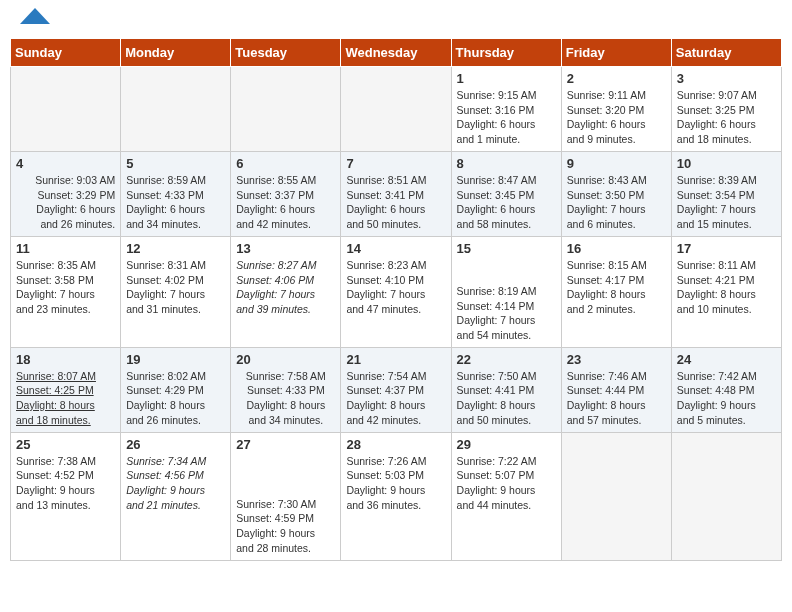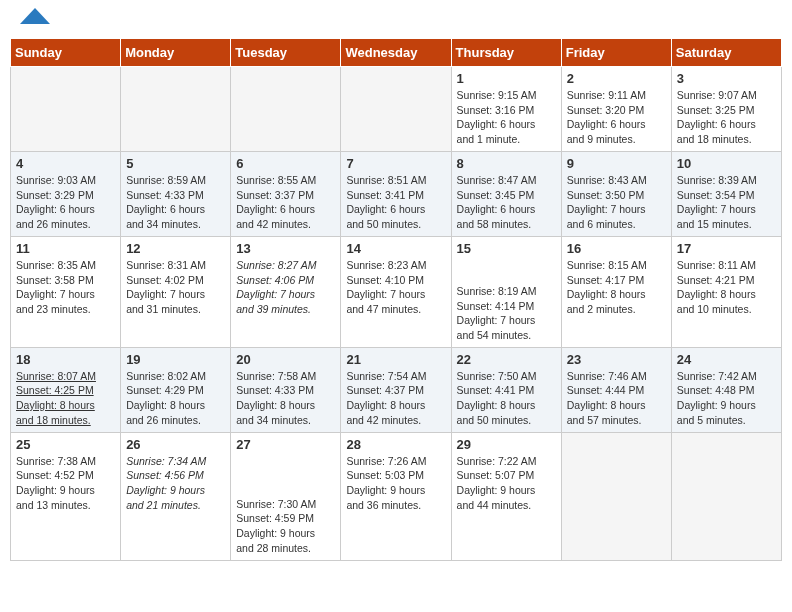--- a/index.html
+++ b/index.html
@@ -139,21 +139,21 @@
           <div class="day-num">3</div>
           <div class="day-info" style="white-space: pre-line;">Sunrise: 9:07 AM
 Sunset: 3:25 PM
 Daylight: 6 hours
 and 18 minutes.</div>
         </td>
       </tr>
       <tr>
         <td>
           <div class="day-num">4</div>
-          <div class="day-info" style="white-space: pre-line;">Sunrise: 9:03 AM
+          <div class="day-info" style="white-space: pre-line; text-align: right;">Sunrise: 9:03 AM
 Sunset: 3:29 PM
 Daylight: 6 hours
 and 26 minutes.</div>
         </td>
         <td>
           <div class="day-num">5</div>
           <div class="day-info" style="white-space: pre-line;">Sunrise: 8:59 AM
 Sunset: 4:33 PM
 Daylight: 6 hours
 and 34 minutes.</div>
@@ -255,21 +255,21 @@
         </td>
         <td>
           <div class="day-num">19</div>
           <div class="day-info" style="white-space: pre-line;">Sunrise: 8:02 AM
 Sunset: 4:29 PM
 Daylight: 8 hours
 and 26 minutes.</div>
         </td>
         <td>
           <div class="day-num">20</div>
-          <div class="day-info" style="white-space: pre-line;">Sunrise: 7:58 AM
+          <div class="day-info" style="white-space: pre-line; text-align: center;">Sunrise: 7:58 AM
 Sunset: 4:33 PM
 Daylight: 8 hours
 and 34 minutes.</div>
         </td>
         <td>
           <div class="day-num">21</div>
           <div class="day-info" style="white-space: pre-line;">Sunrise: 7:54 AM
 Sunset: 4:37 PM
 Daylight: 8 hours
 and 42 minutes.</div>

